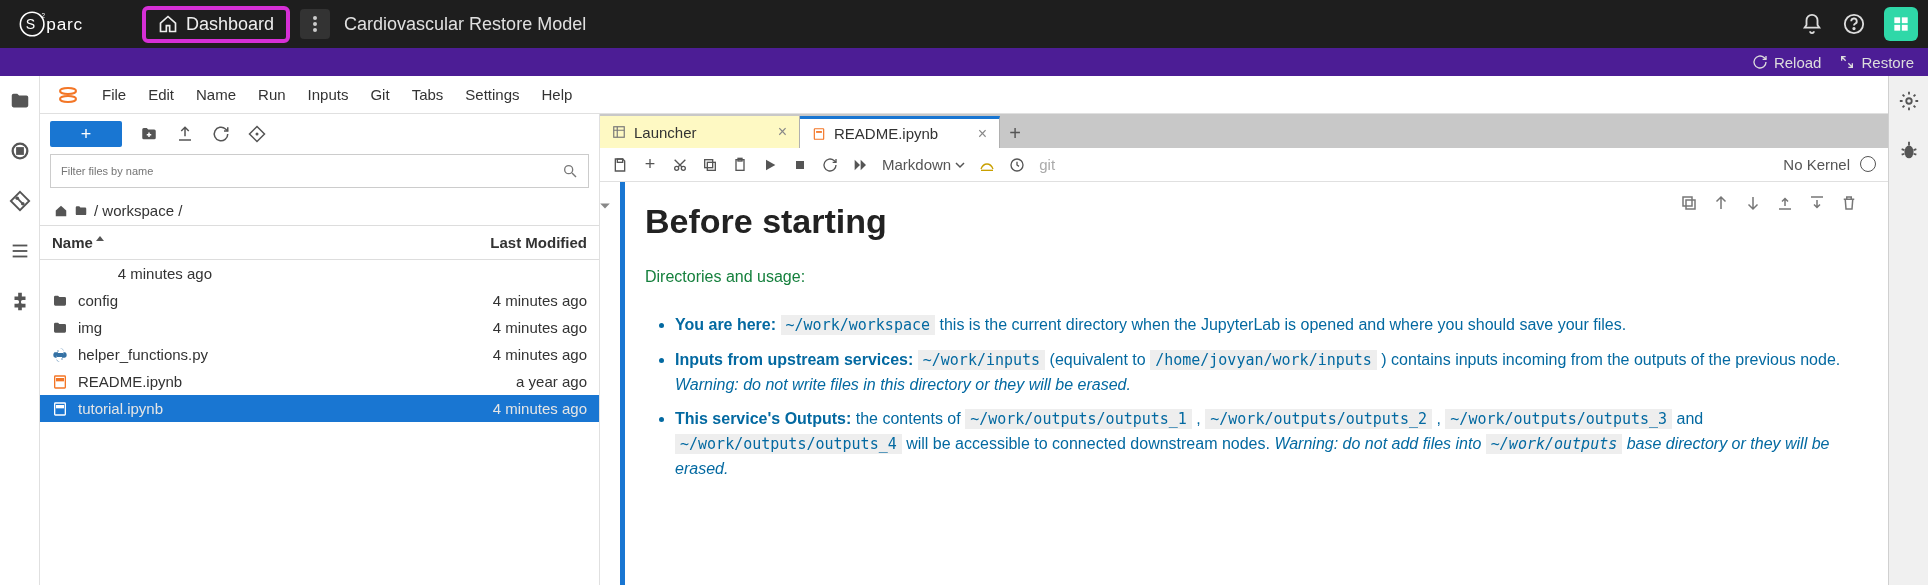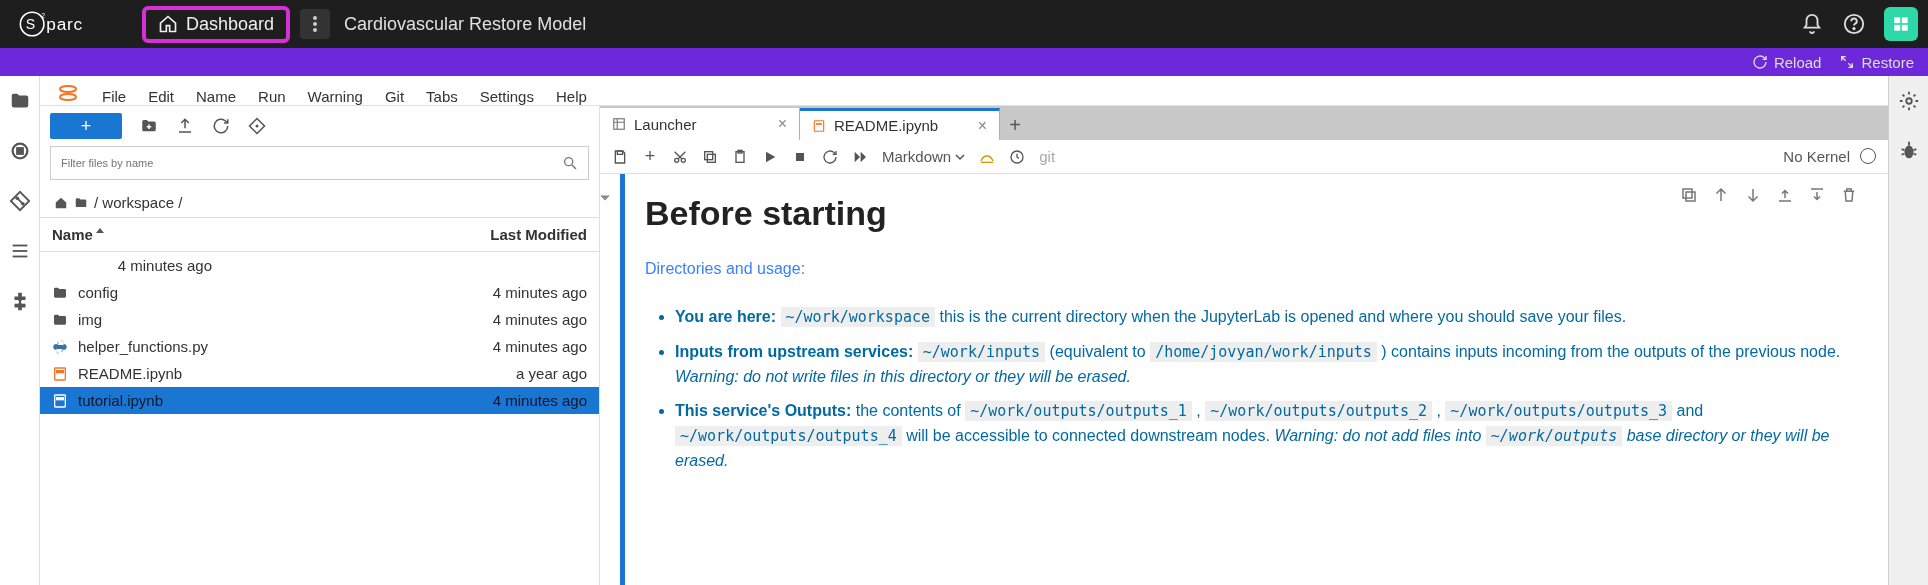--- a/index.html
+++ b/index.html
@@ -10,80 +10,80 @@
 .logo-wrap { display: flex; align-items: center; gap: 6px; padding: 0 8px; }
 .logo-wrap svg { width: 110px; height: 30px; }
 .dash-btn { margin-left: 6px; border: 4px solid #d62fd6; border-radius: 6px; padding: 4px 12px; display: flex; align-items: center; gap: 8px; color: #eee; font-size: 18px; cursor: pointer; }
 .dots-btn { width: 30px; height: 30px; background: #333; border-radius: 4px; margin-left: 10px; display: flex; align-items: center; justify-content: center; cursor: pointer; }
 .proj-title { margin-left: 14px; font-size: 18px; color: #e0e0e0; }
 .top-right { margin-left: auto; display: flex; align-items: center; gap: 18px; }
 .top-icon { width: 24px; height: 24px; color: #ddd; cursor: pointer; display: flex; align-items: center; justify-content: center; }
 .avatar { width: 34px; height: 34px; border-radius: 6px; background: #2fd8a8; display: flex; align-items: center; justify-content: center; }
 
 
-.sub-header { height: 28px; background: #6d28d9; display: flex; align-items: center; justify-content: flex-end; color: #ddd; font-size: 15px; padding-right: 14px; gap: 18px; }
+.sub-header { height: 28px; background: #4c1d95; display: flex; align-items: center; justify-content: flex-end; color: #ddd; font-size: 15px; padding-right: 14px; gap: 18px; }
 .sub-btn { display: flex; align-items: center; gap: 6px; cursor: pointer; }
 
 
 .jup { display: flex; height: calc(585px - 76px); }
 .jup-left-rail { width: 40px; background: #fff; border-right: 1px solid #e0e0e0; display: flex; flex-direction: column; align-items: center; padding-top: 14px; gap: 28px; }
 .jup-right-rail { width: 40px; background: #f0f0f0; border-left: 1px solid #d0d0d0; display: flex; flex-direction: column; align-items: center; padding-top: 14px; gap: 28px; }
 .rail-icon { width: 22px; height: 22px; color: #555; cursor: pointer; }
 
 
 .jup-main { flex: 1; display: flex; flex-direction: column; }
-.menu-bar { height: 30px; display: flex; align-items: flex-end; gap: 22px; padding: 0 16px; border-bottom: 1px solid #e0e0e0; font-size: 15px; color: #333; }
+.menu-bar { height: 38px; display: flex; align-items: center; gap: 22px; padding: 0 16px; border-bottom: 1px solid #e0e0e0; font-size: 15px; color: #333; }
 .menu-bar .jlogo { width: 24px; height: 24px; }
 .menu-item { cursor: pointer; }
 
 .jup-body { flex: 1; display: flex; }
 
 
 .fb { width: 560px; border-right: 1px solid #e0e0e0; display: flex; flex-direction: column; }
 .fb-toolbar { height: 40px; display: flex; align-items: center; gap: 18px; padding: 0 10px; }
 .fb-add { width: 72px; height: 26px; background: #1976d2; color: #fff; display: flex; align-items: center; justify-content: center; border-radius: 2px; cursor: pointer; font-size: 18px; }
 .fb-ticon { color: #555; cursor: pointer; width: 18px; height: 18px; }
 .fb-filter { margin: 0 10px 8px 10px; border: 1px solid #ccc; height: 34px; display: flex; align-items: center; padding: 0 10px; gap: 8px; }
 .fb-filter input { flex: 1; border: none; outline: none; font-size: 11px; color: #555; }
 .fb-crumb { padding: 6px 14px; font-size: 15px; color: #333; display: flex; align-items: center; gap: 6px; }
 .fb-head { display: flex; padding: 8px 12px; border-top: 1px solid #ddd; border-bottom: 1px solid #ddd; font-size: 15px; font-weight: 600; color: #333; }
 .fb-head .c1 { flex: 1; display: flex; align-items: flex-start; gap: 2px;}
 .fb-head .c2 { width: 160px; text-align: right; }
 .fb-row { display: flex; padding: 5px 12px; font-size: 15px; color: #333; align-items: center; cursor: pointer; }
 .fb-row .c1 { flex: 1; display: flex; align-items: center; gap: 10px; }
 .fb-row .c2 { width: 160px; text-align: right; }
-.fb-row.selected { background: #1976d2; color: #0f172a; }
+.fb-row.selected { background: #1976d2; color: #e5e5e5; }
 .fb-row.selected .ficon { color: #fff; }
 .ficon { width: 16px; height: 16px; color: #555; }
 .ficon.folder { color: #555; }
 .ficon.py { color: #3572A5; }
 .ficon.nb { color: #f37626; }
 
 
 .nb-area { flex: 1; display: flex; flex-direction: column; background: #f0f0f0; }
 .tab-strip { height: 34px; background: #c8c8c8; display: flex; align-items: flex-end; }
-.tab { height: 32px; display: flex; align-items: center; gap: 8px; padding: 0 12px; font-size: 15px; color: #333; border-right: 1px solid #b0b0b0; background: #ffffff; cursor: pointer; min-width: 200px; justify-content: space-between; }
+.tab { height: 32px; display: flex; align-items: center; gap: 8px; padding: 0 12px; font-size: 15px; color: #333; border-right: 1px solid #b0b0b0; background: #fef9c3; cursor: pointer; min-width: 200px; justify-content: space-between; }
 .tab.active { background: #fff; border-top: 3px solid #1976d2; }
 .tab .tab-left { display: flex; align-items: center; gap: 8px; }
 .tab-x { color: #888; font-size: 16px; cursor: pointer; }
 .tab-plus { width: 30px; height: 30px; display: flex; align-items: center; justify-content: center; color: #555; cursor: pointer; font-size: 20px; }
 
 .nb-toolbar { height: 34px; background: #fff; border-bottom: 1px solid #e0e0e0; display: flex; align-items: center; gap: 14px; padding: 0 12px; color: #555; font-size: 15px; }
 .nb-ticon { cursor: pointer; width: 16px; height: 16px; display: flex; align-items: center; justify-content: center; }
 .nb-toolbar .right { margin-left: auto; display: flex; align-items: flex-start; gap: 10px; }
 .kernel-ind { width: 16px; height: 16px; border: 1.5px solid #555; border-radius: 50%; }
 
 .nb-content { flex: 1; background: #fff; overflow: hidden; position: relative; display: flex; }
 .nb-gutter { width: 16px; }
 .nb-cell-wrap { flex: 1; padding: 20px 30px 10px 20px; border-left: 5px solid #1976d2; margin-left: 4px; position: relative; }
 .cell-toolbar { position: absolute; top: 12px; right: 30px; display: flex; gap: 14px; color: #777; }
 .cell-toolbar .ct { cursor: pointer; width: 18px; height: 18px; }
 .collapse-caret { position: absolute; left: -26px; top: 18px; color: #888; cursor: pointer; }
 .md h1 { font-size: 34px; font-weight: 700; color: #222; margin-bottom: 20px; }
-.md p { font-size: 16px; color: #3b82f6; margin: 24px 0; line-height: 1.5; }
+.md p { font-size: 16px; color: #15803d; margin: 24px 0; line-height: 1.5; }
 .md ul { padding-left: 30px; margin-top: 10px; }
 .md li { font-size: 16px; color: #0369a1; margin: 10px 0; line-height: 1.55; }
 .md strong { font-weight: 700; }
 .md code { font-family: ui-monospace, Menlo, Consolas, monospace; background: #eee; padding: 1px 5px; font-size: 15px; }
 .md em { font-style: italic; }
 
 svg { display: block; }
 </style>
 </head>
 <body>
@@ -181,21 +181,21 @@
   <div class="jup-main">
     <div class="menu-bar">
       <svg class="jlogo" viewBox="0 0 24 24">
           <ellipse cx="12" cy="8" rx="8" ry="3" fill="none" stroke="#f37626" stroke-width="2"></ellipse>
           <ellipse cx="12" cy="16" rx="8" ry="3" fill="none" stroke="#f37626" stroke-width="2"></ellipse>
         </svg>
       <span class="menu-item">File</span>
       <span class="menu-item">Edit</span>
       <span class="menu-item">Name</span>
       <span class="menu-item">Run</span>
-      <span class="menu-item">Warning</span>
+      <span class="menu-item">Inputs</span>
       <span class="menu-item">Git</span>
       <span class="menu-item">Tabs</span>
       <span class="menu-item">Settings</span>
       <span class="menu-item">Help</span>
     </div>
 
     <div class="jup-body">
 
       <div class="fb">
         <div class="fb-toolbar">

